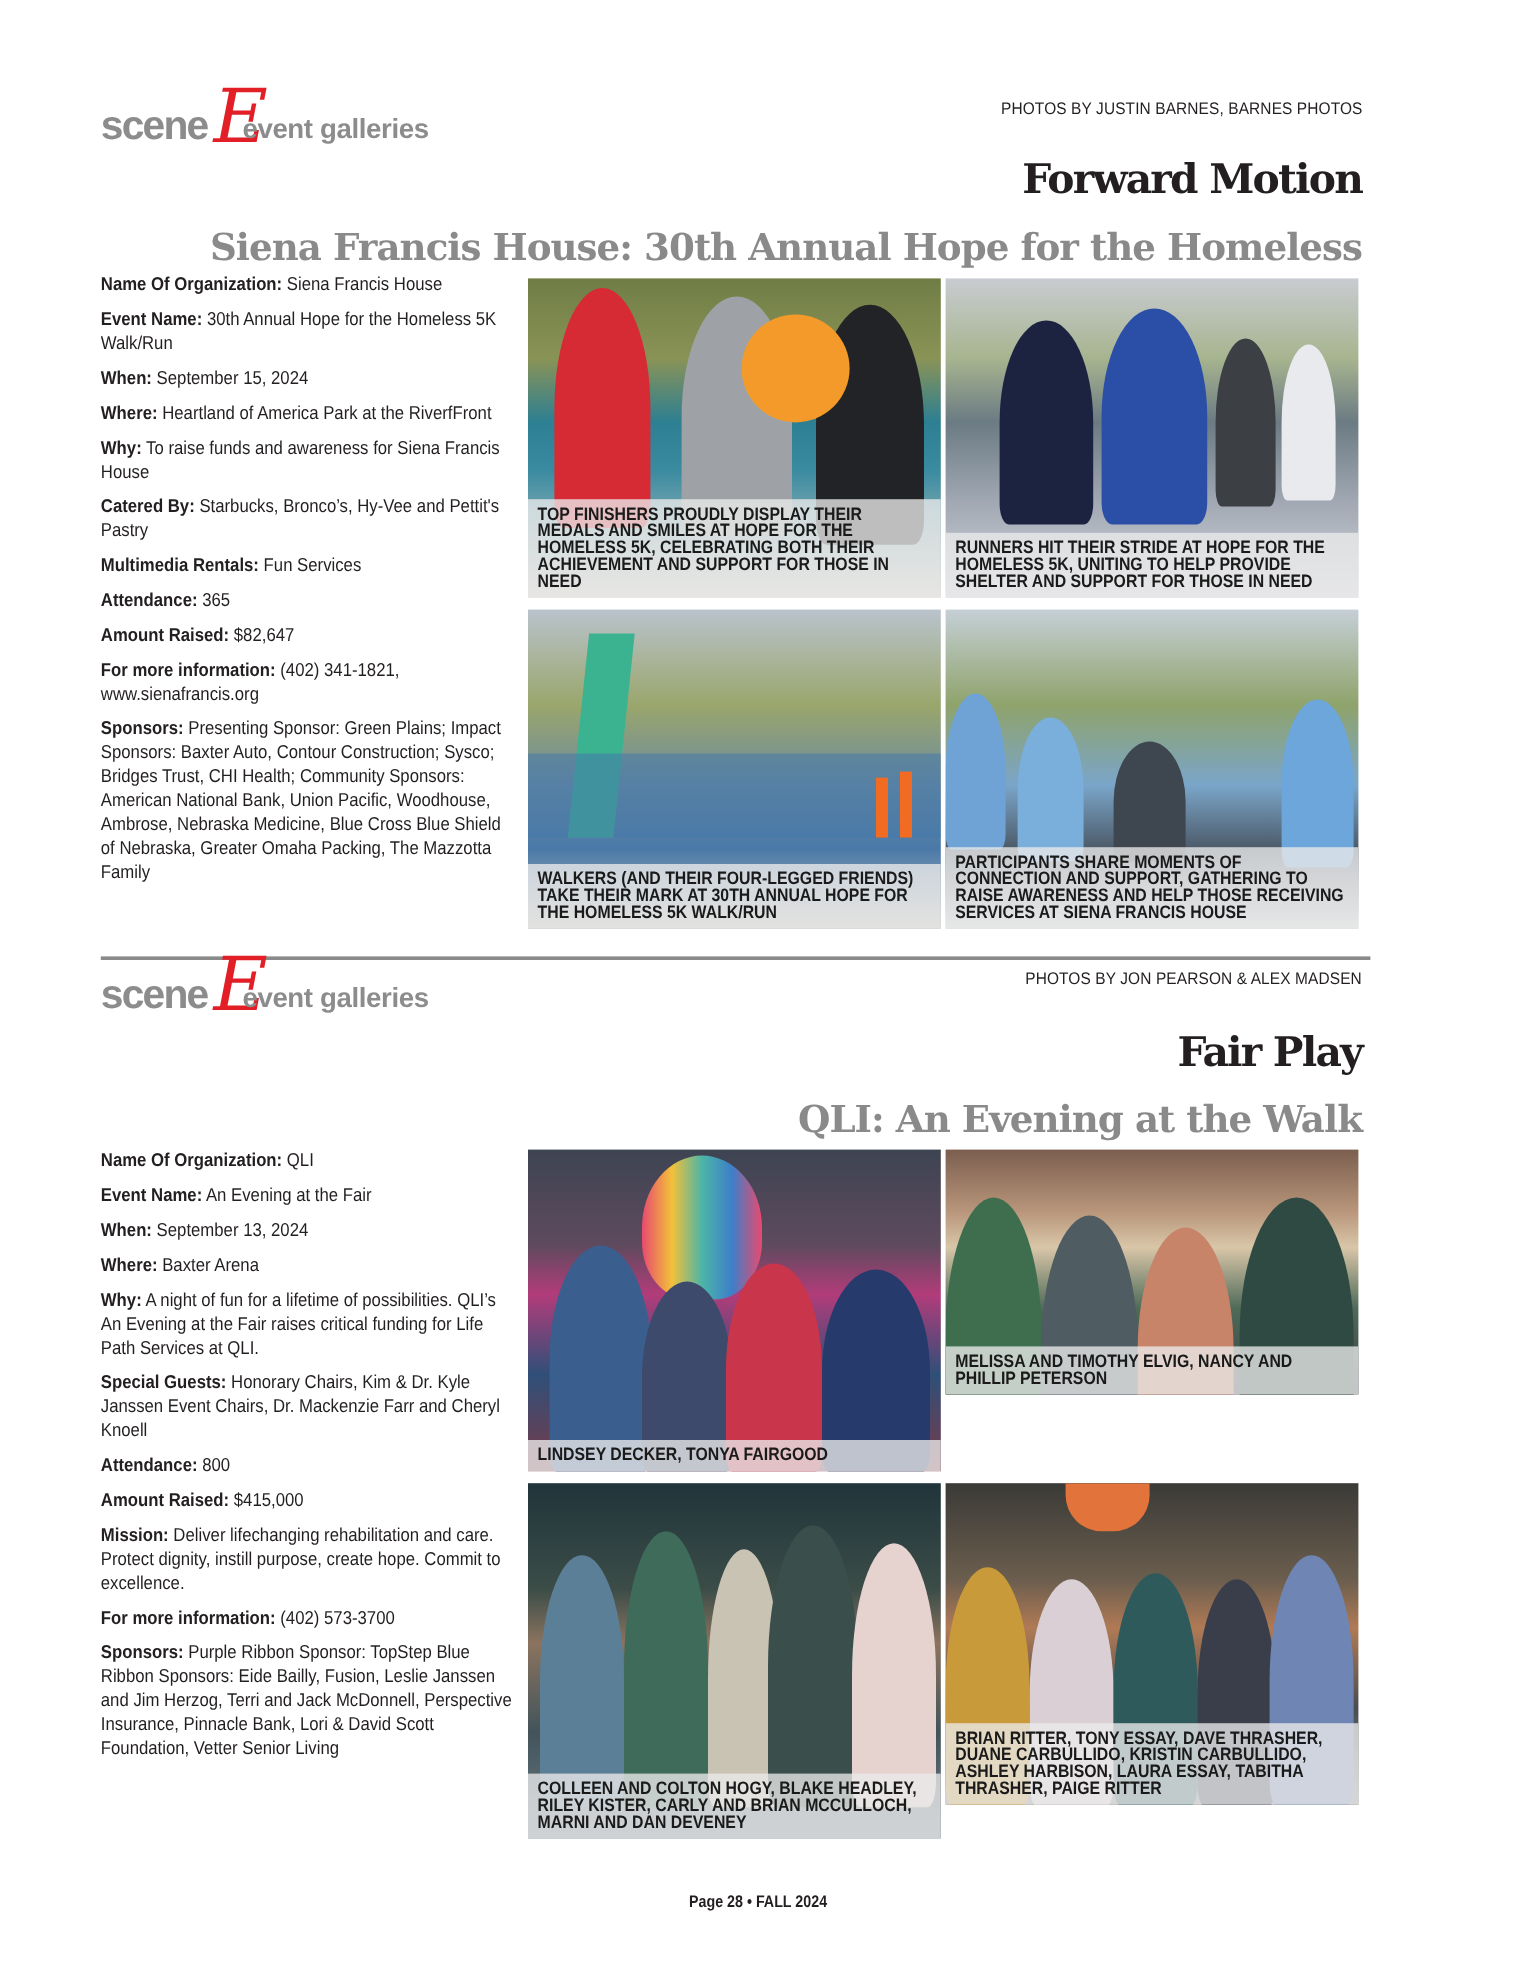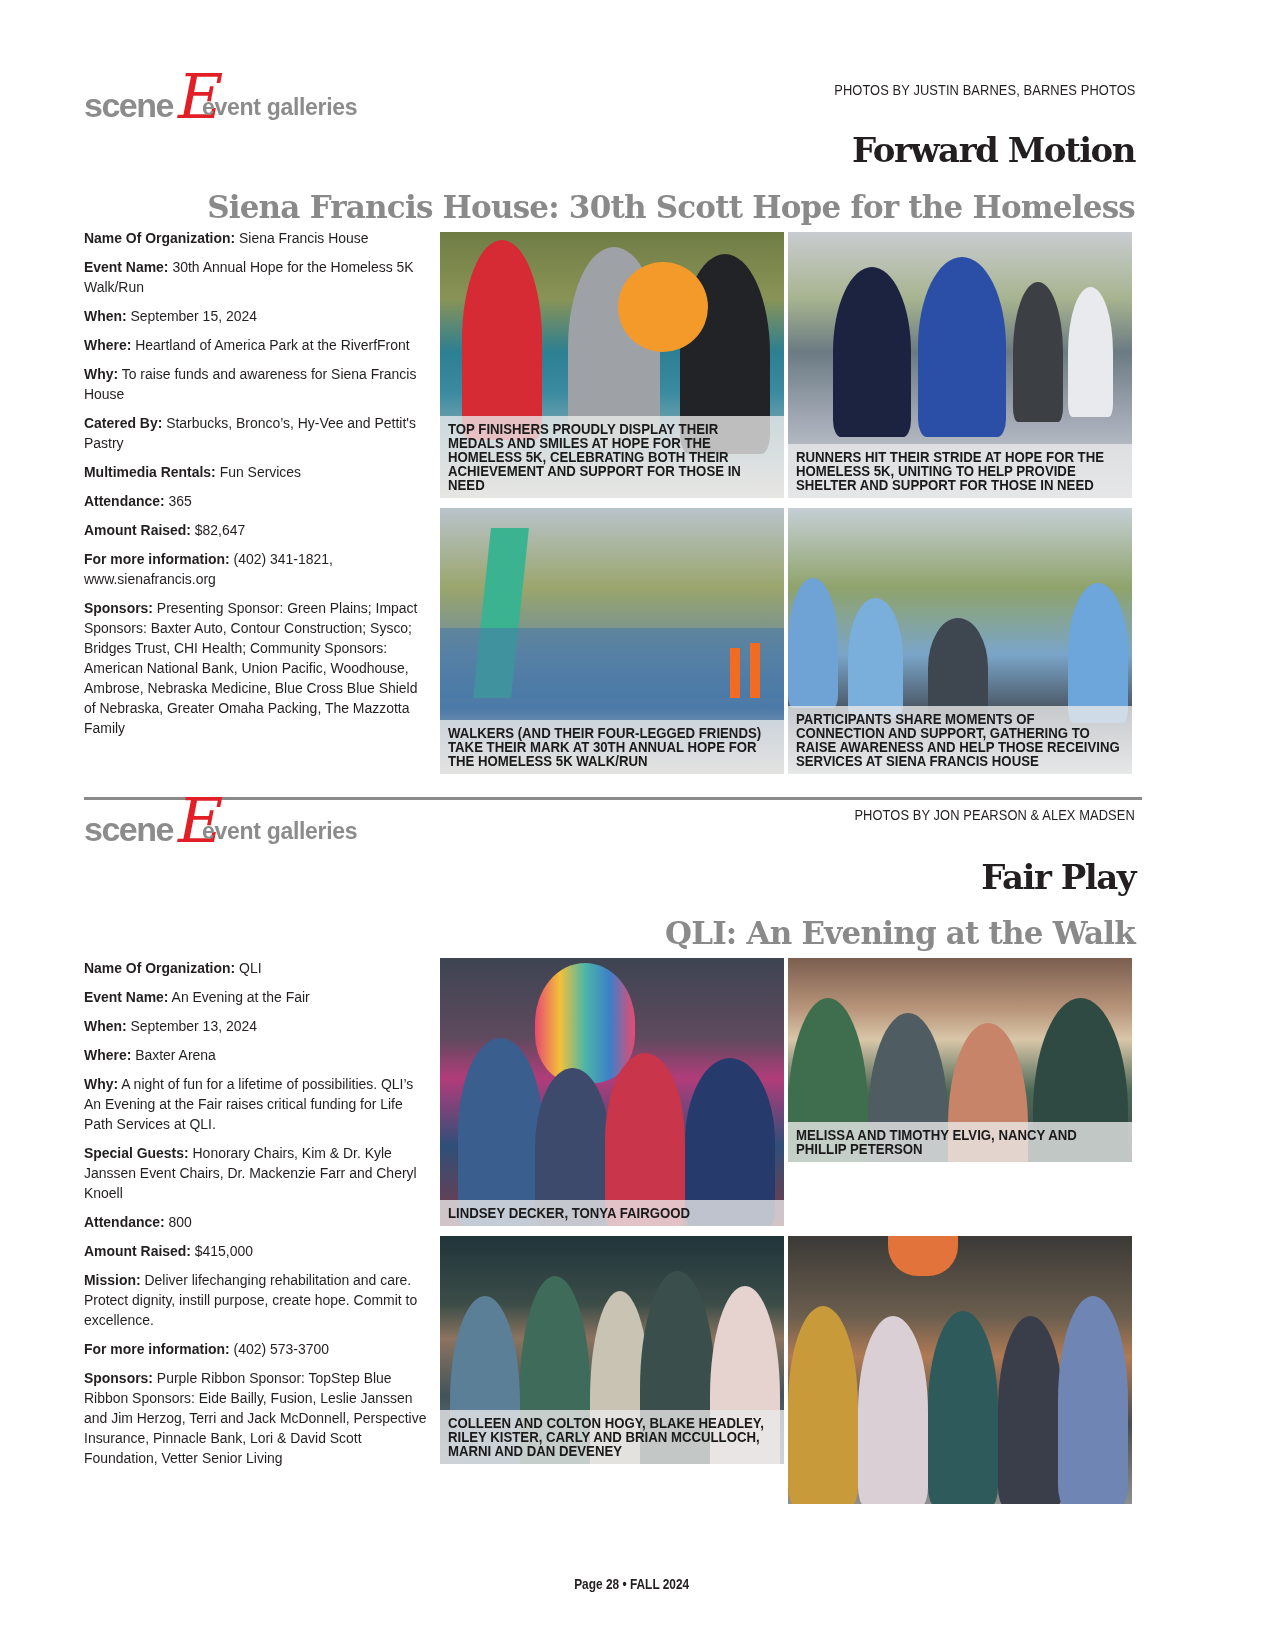--- a/index.html
+++ b/index.html
@@ -47,21 +47,21 @@
 <body>
 
 <div class="logo" style="top:72px;">
   <span class="scene">scene</span>
   <span class="eglyph">E</span>
   <span class="galleries">event galleries</span>
 </div>
 
 <div class="credit" style="top:82px;">PHOTOS BY JUSTIN BARNES, BARNES PHOTOS</div>
 <div class="title" style="top:133px;">Forward Motion</div>
-<div class="subtitle" style="top:192px;">Siena Francis House: 30th Scott Hope for the Homeless</div>
+<div class="subtitle" style="top:192px;">Siena Francis House: 30th Annual Hope for the Homeless</div>
 
 <div class="info" style="top:228px;">
   <p><span class="cond"><b>Name Of Organization:</b> <span>Siena Francis House</span></span></p>
   <p><span class="cond"><b>Event Name:</b> <span>30th Annual Hope for the Homeless 5K Walk/Run</span></span></p>
   <p><span class="cond"><b>When:</b> <span>September 15, 2024</span></span></p>
   <p><span class="cond"><b>Where:</b> <span>Heartland of America Park at the RiverfFront</span></span></p>
   <p><span class="cond"><b>Why:</b> <span>To raise funds and awareness for Siena Francis House</span></span></p>
   <p><span class="cond"><b>Catered By:</b> <span>Starbucks, Bronco’s, Hy-Vee and Pettit's Pastry</span></span></p>
   <p><span class="cond"><b>Multimedia Rentals:</b> <span>Fun Services</span></span></p>
   <p><span class="cond"><b>Attendance:</b> <span>365</span></span></p>
@@ -162,21 +162,21 @@
     <div class="figure" style="left:0; top:40px; width:80px; height:230px; background:#3e6e4e;"></div>
     <div class="figure" style="left:80px; top:55px; width:80px; height:215px; background:#4f5c61;"></div>
     <div class="figure" style="left:160px; top:65px; width:80px; height:205px; background:#c88468;"></div>
     <div class="figure" style="left:245px; top:40px; width:95px; height:230px; background:#2f4a42;"></div>
   </div>
   <div class="cap">
       <span>MELISSA AND TIMOTHY ELVIG, NANCY AND PHILLIP PETERSON</span>
     </div>
 </div>
 
-<div class="photo p7" style="left:440px; top:1236px; height:228px;">
+<div class="photo p7" style="left:440px; top:1236px; height:296px;">
   <div class="img">
     <div class="figure" style="left:10px; top:60px; width:70px; height:210px; background:#5b7f96;"></div>
     <div class="figure" style="left:80px; top:40px; width:70px; height:230px; background:#3f6b5a;"></div>
     <div class="figure" style="left:150px; top:55px; width:60px; height:215px; background:#c9c3b4;"></div>
     <div class="figure" style="left:200px; top:35px; width:75px; height:235px; background:#3a4f4c;"></div>
     <div class="figure" style="left:270px; top:50px; width:70px; height:220px; background:#e6d3cf;"></div>
   </div>
   <div class="cap">
       <span>COLLEEN AND COLTON HOGY, BLAKE HEADLEY, RILEY KISTER, CARLY AND BRIAN MCCULLOCH, MARNI AND DAN DEVENEY</span>
     </div>
@@ -184,15 +184,18 @@
 
 <div class="photo p8" style="left:788px; top:1236px; height:268px;">
   <div class="img">
     <div style="position:absolute; left:100px; top:0; width:70px; height:40px; border-radius:0 0 30px 30px; background:#e2733a;"></div>
     <div class="figure" style="left:0; top:70px; width:70px; height:200px; background:#c89a3a;"></div>
     <div class="figure" style="left:70px; top:80px; width:70px; height:190px; background:#d9cfd4;"></div>
     <div class="figure" style="left:140px; top:75px; width:70px; height:195px; background:#2e5a5c;"></div>
     <div class="figure" style="left:210px; top:80px; width:65px; height:190px; background:#3a3d4a;"></div>
     <div class="figure" style="left:270px; top:60px; width:70px; height:210px; background:#6f86b4;"></div>
   </div>
+  <div class="cap">
+      <span>BRIAN RITTER, TONY ESSAY, DAVE THRASHER, DUANE CARBULLIDO, KRISTIN CARBULLIDO, ASHLEY HARBISON, LAURA ESSAY, TABITHA THRASHER, PAIGE RITTER</span>
+    </div>
 </div>
 
 <div class="footer"><span>Page 28 • FALL 2024</span></div>
 
 </body></html>

